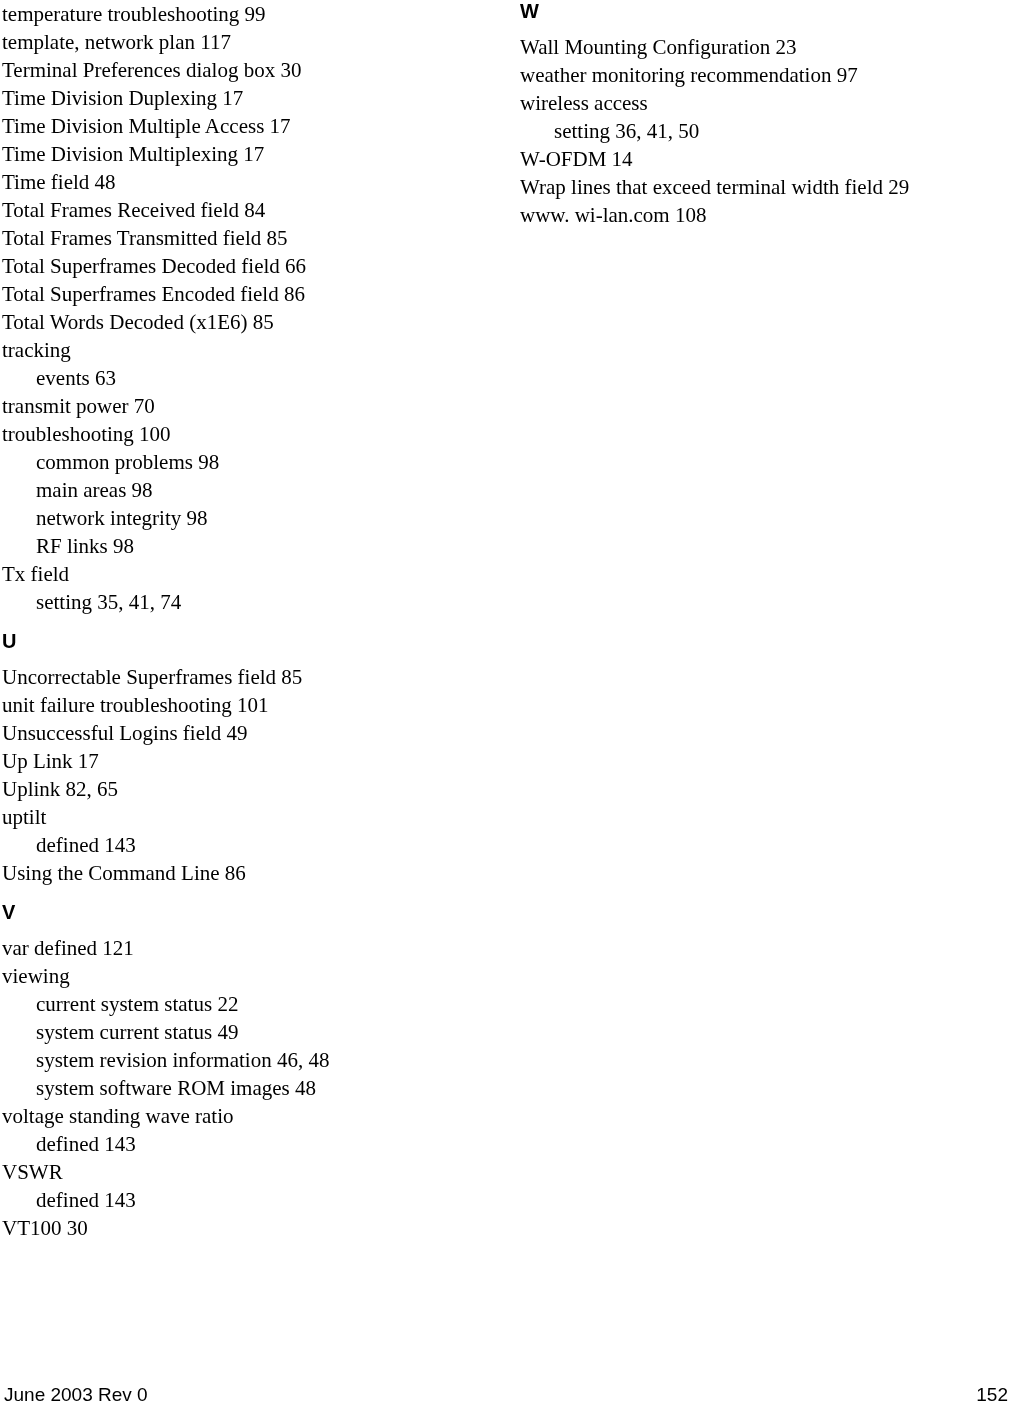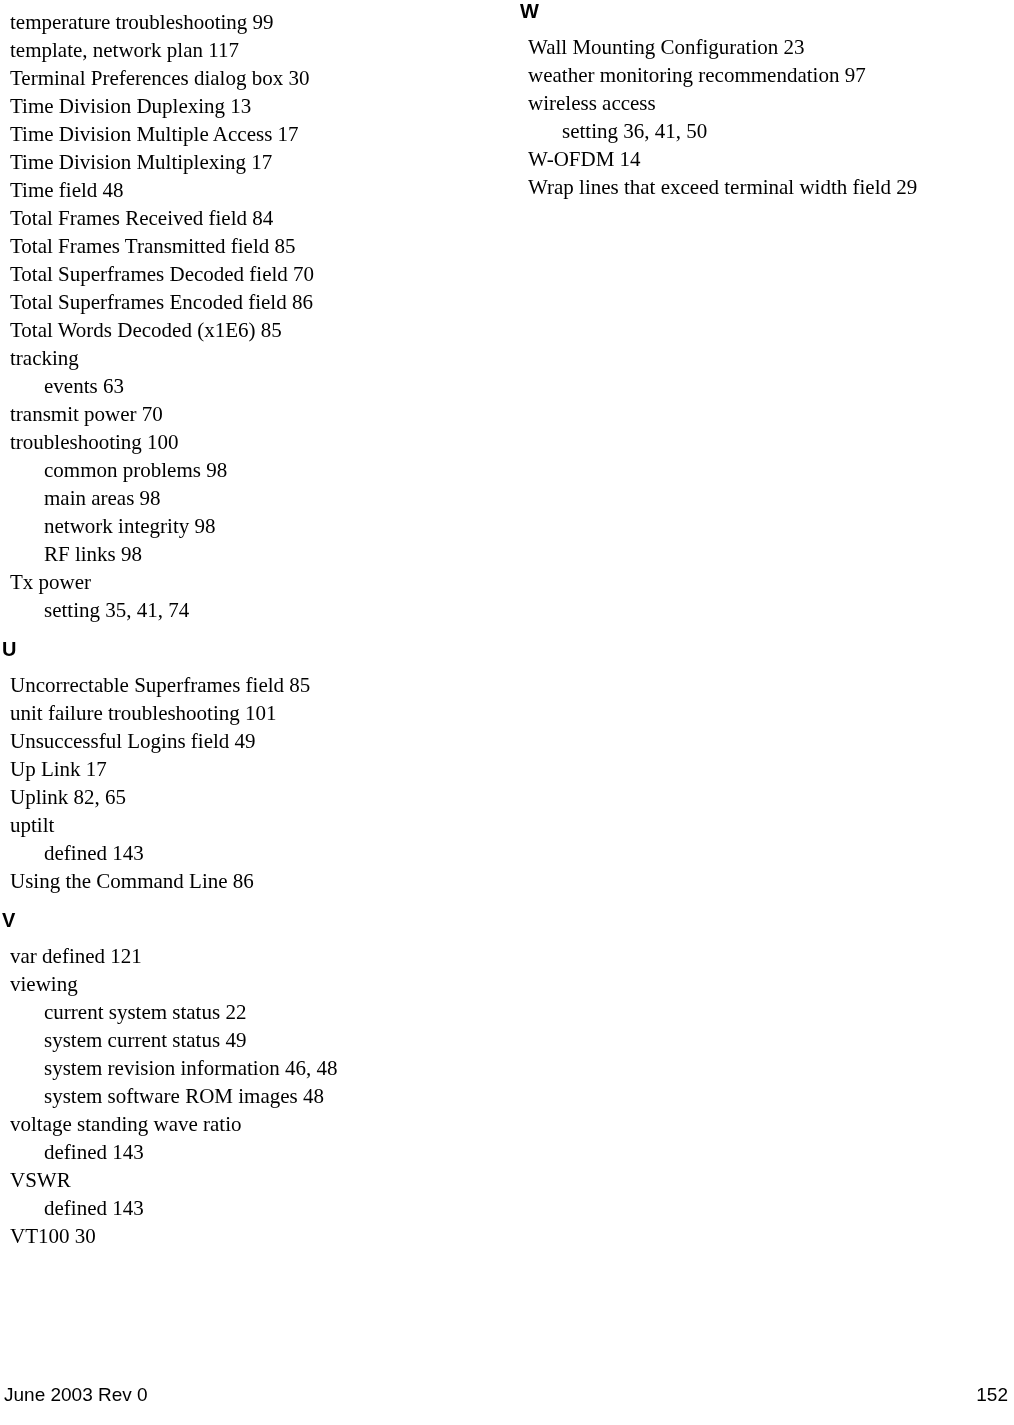--- a/index.html
+++ b/index.html
@@ -53,21 +53,21 @@
     font-size: 20px;
     line-height: 22px;
     margin: 14px 0 11px 0;
     letter-spacing: 0;
   }
   .index-group:first-child > .section-letter {
     margin-top: 0;
   }
 
   .entry-list {
-    margin: 8px;
+    margin: 0;
     padding: 0;
     list-style: none;
   }
 
   .entry {
     font-family: "Liberation Serif", "DejaVu Serif", serif;
     font-size: 21px;
     line-height: 28px;
     white-space: pre;
   }
@@ -110,38 +110,38 @@
 
 <div class="page">
 
   <div class="columns">
     <div class="column column-left">
         <div class="index-group">
           <div class="entry-list">
             <div class="entry level-1">temperature troubleshooting 99</div>
             <div class="entry level-1">template, network plan 117</div>
             <div class="entry level-1">Terminal Preferences dialog box 30</div>
-            <div class="entry level-1">Time Division Duplexing 13</div>
+            <div class="entry level-1">Time Division Duplexing 17</div>
             <div class="entry level-1">Time Division Multiple Access 17</div>
             <div class="entry level-1">Time Division Multiplexing 17</div>
             <div class="entry level-1">Time field 48</div>
             <div class="entry level-1">Total Frames Received field 84</div>
             <div class="entry level-1">Total Frames Transmitted field 85</div>
-            <div class="entry level-1">Total Superframes Decoded field 70</div>
+            <div class="entry level-1">Total Superframes Decoded field 66</div>
             <div class="entry level-1">Total Superframes Encoded field 86</div>
             <div class="entry level-1">Total Words Decoded (x1E6) 85</div>
             <div class="entry level-1">tracking</div>
             <div class="entry level-2">events 63</div>
             <div class="entry level-1">transmit power 70</div>
             <div class="entry level-1">troubleshooting 100</div>
             <div class="entry level-2">common problems 98</div>
             <div class="entry level-2">main areas 98</div>
             <div class="entry level-2">network integrity 98</div>
             <div class="entry level-2">RF links 98</div>
-            <div class="entry level-1">Tx power</div>
+            <div class="entry level-1">Tx field</div>
             <div class="entry level-2">setting 35, 41, 74</div>
           </div>
         </div>
         <div class="index-group">
           <div class="section-letter">U</div>
           <div class="entry-list">
             <div class="entry level-1">Uncorrectable Superframes field 85</div>
             <div class="entry level-1">unit failure troubleshooting 101</div>
             <div class="entry level-1">Unsuccessful Logins field 49</div>
             <div class="entry level-1">Up Link 17</div>
@@ -171,20 +171,21 @@
     <div class="column column-right">
         <div class="index-group">
           <div class="section-letter">W</div>
           <div class="entry-list">
             <div class="entry level-1">Wall Mounting Configuration 23</div>
             <div class="entry level-1">weather monitoring recommendation 97</div>
             <div class="entry level-1">wireless access</div>
             <div class="entry level-2">setting 36, 41, 50</div>
             <div class="entry level-1">W-OFDM 14</div>
             <div class="entry level-1">Wrap lines that exceed terminal width field 29</div>
+            <div class="entry level-1">www. wi-lan.com 108</div>
           </div>
         </div>
       </div>
   </div>
 
   <div class="footer">
     <div class="footer-left">June 2003 Rev 0</div>
     <div class="footer-right">152</div>
   </div>
 

